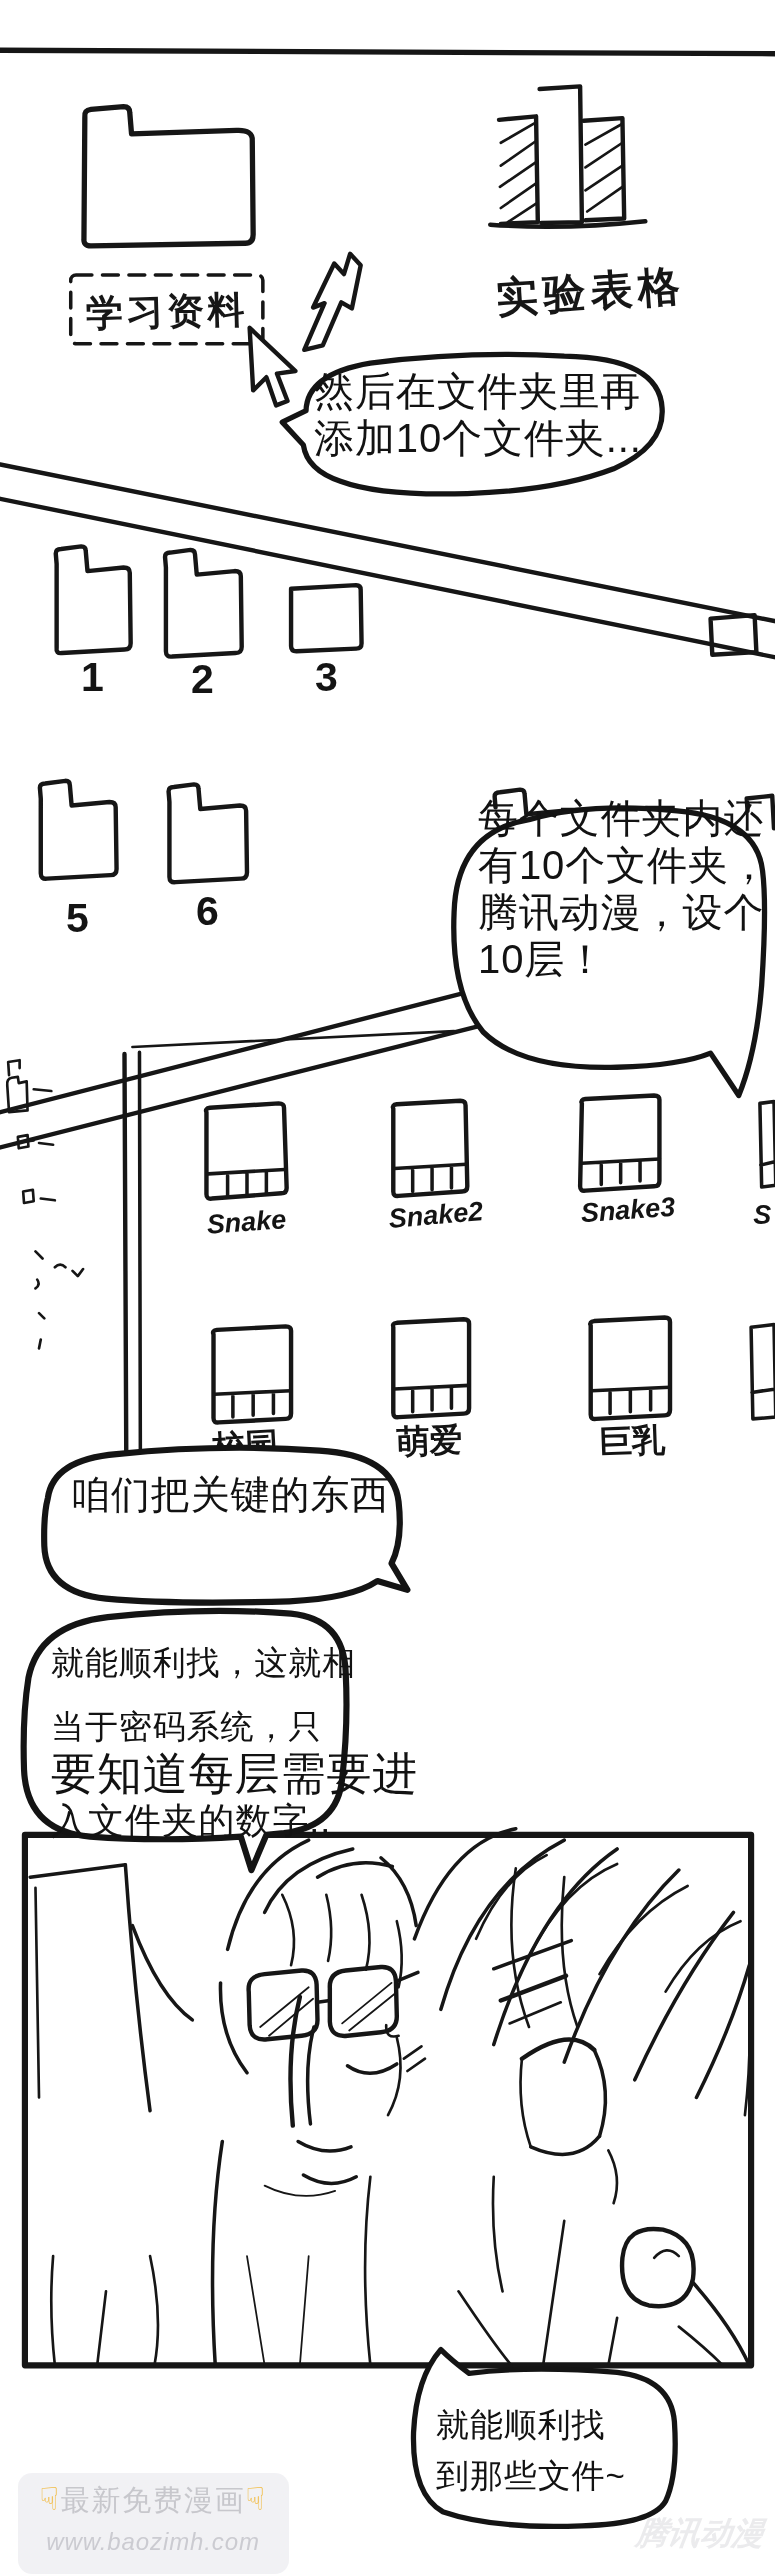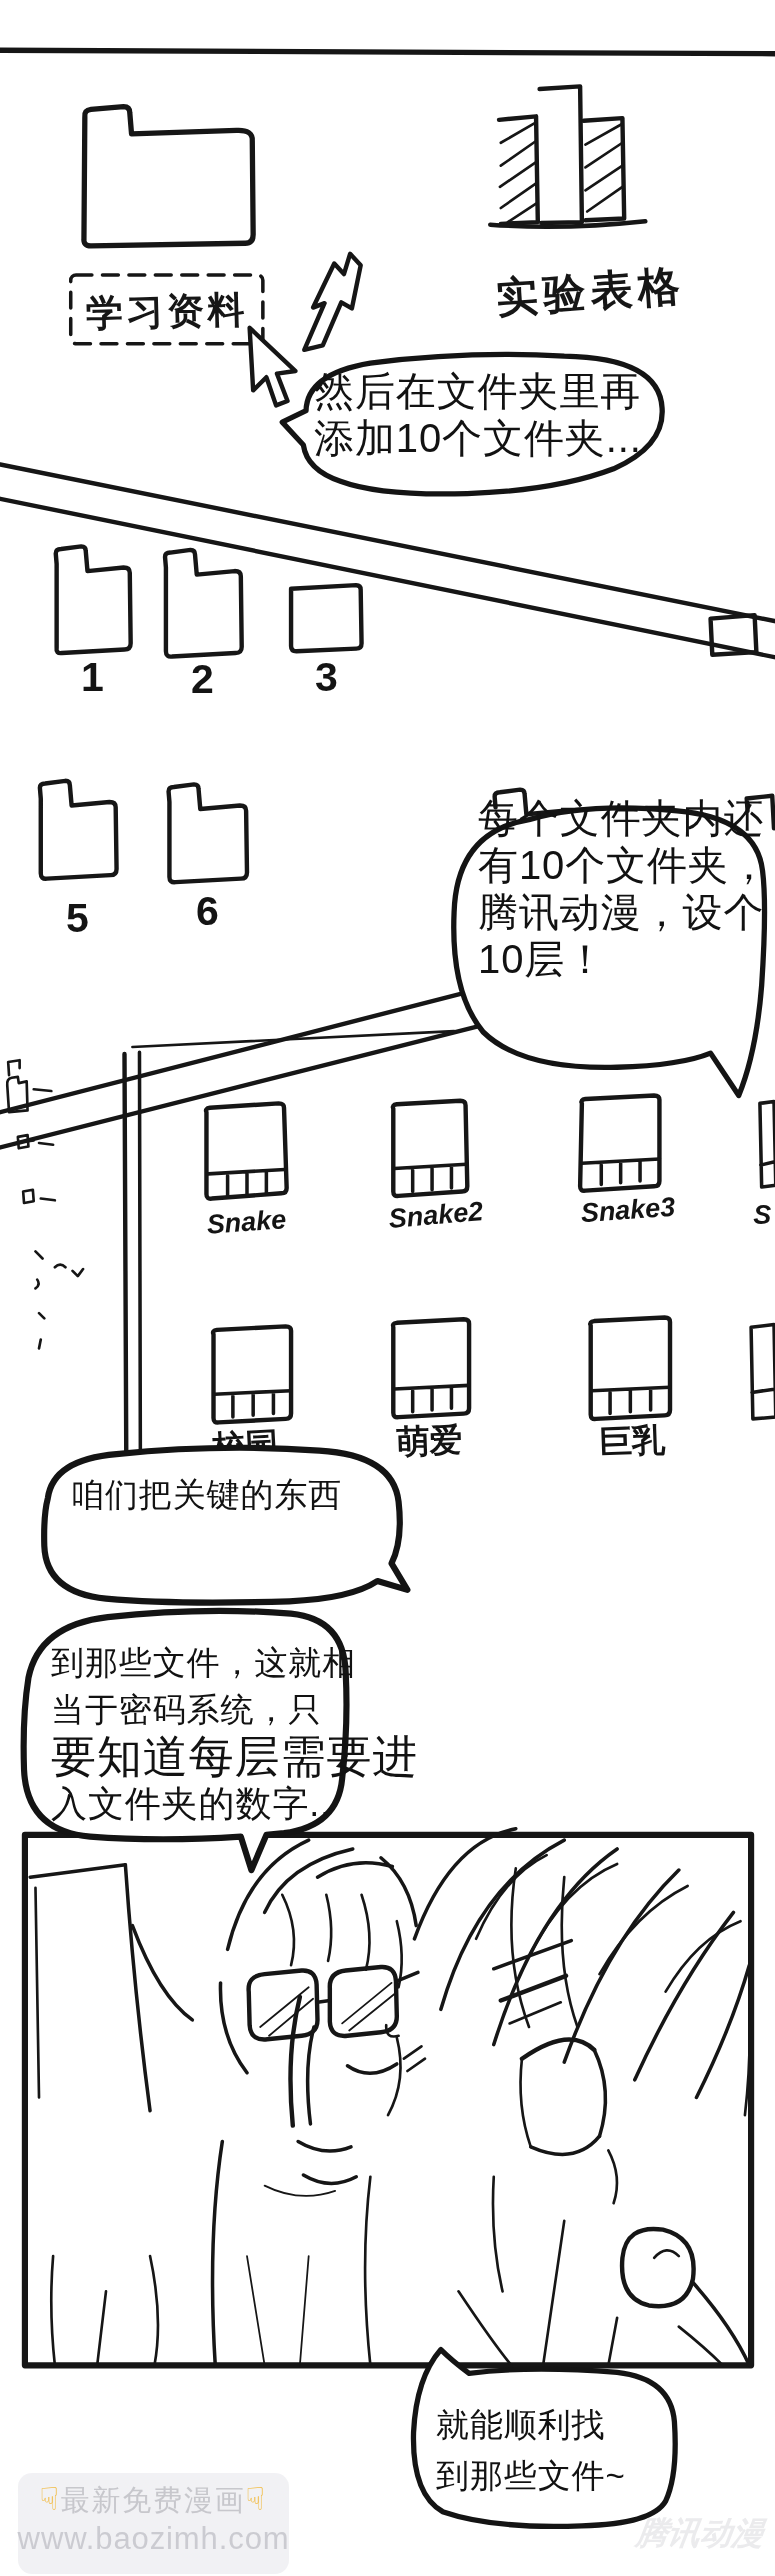--- a/index.html
+++ b/index.html
@@ -9,21 +9,21 @@
   svg{position:absolute;left:0;top:0;}
   .hw{font-weight:bold;color:#161616;}
   .bubble-line{font-size:40px;line-height:47px;color:#121212;letter-spacing:0.9px;white-space:nowrap;}
   .digit{font-size:41px;font-weight:bold;text-align:center;}
   .applabel{font-size:27px;font-weight:bold;font-style:italic;text-align:center;white-space:nowrap;}
   .cnlabel{font-size:33px;font-weight:bold;text-align:center;white-space:nowrap;}
   .wm-box{left:17.6px;top:2473px;width:271px;height:101px;background:rgba(240,240,243,.92);
           border-radius:14px;text-align:center;}
   .wm-line1{font-size:29px;color:#c7c7cc;letter-spacing:1.8px;margin-top:7px;}
   .wm-finger{color:#f2b93b;font-size:32px;}
-  .wm-line2{font-size:31px;color:#cbcbd1;letter-spacing:0.9px;margin-top:0px;}
+  .wm-line2{font-size:24px;color:#cbcbd1;letter-spacing:0.9px;margin-top:7px;font-style:italic;}
   .tx-wm{left:636px;top:2512px;width:141px;font-size:32px;font-weight:bold;font-style:italic;
          color:#ebebed;transform:skewX(-8deg);white-space:nowrap;}
 </style>
 </head>
 <body>
 
 <svg width="776" height="2576" viewBox="0 0 880 2923" fill="none" stroke="#161616" stroke-linecap="round" stroke-linejoin="round">
 
   <path d="M0,57 L880,61" stroke-width="6"></path>
 
@@ -201,26 +201,26 @@
 </div>
 
 <div class="abs" style="left:478px;top:795px;">
   <div class="bubble-line">每个文件夹内还</div>
   <div class="bubble-line">有10个文件夹，</div>
   <div class="bubble-line">腾讯动漫，设个</div>
   <div class="bubble-line">10层！</div>
 </div>
 
 <div class="abs" style="left:71px;top:1470px;">
-  <div class="bubble-line" style="font-size:33px;line-height:49px;">咱们把关键的东西</div>
+  <div class="bubble-line" style="font-size:39px;line-height:49px;">咱们把关键的东西</div>
 </div>
 
 <div class="abs" style="left:51px;top:1639px;">
-  <div class="bubble-line" style="font-size:33px;line-height:47px;">到那些文件，这就相</div>
-  <div class="bubble-line" style="font-size:33px;line-height:47px;">当于密码系统，只</div>
+  <div class="bubble-line" style="font-size:33px;line-height:47px;">就能顺利找，这就相</div>
+  <div class="bubble-line" style="font-size:33px;line-height:47px;margin-top:17px;">当于密码系统，只</div>
   <div class="bubble-line" style="font-size:45px;line-height:47px;">要知道每层需要进</div>
   <div class="bubble-line" style="font-size:36px;line-height:47px;">入文件夹的数字..</div>
 </div>
 
 <div class="abs" style="left:436px;top:2399px;">
   <div class="bubble-line" style="font-size:33px;line-height:51px;">就能顺利找</div>
   <div class="bubble-line" style="font-size:33px;line-height:51px;">到那些文件~</div>
 </div>
 
 <div class="abs wm-box">

